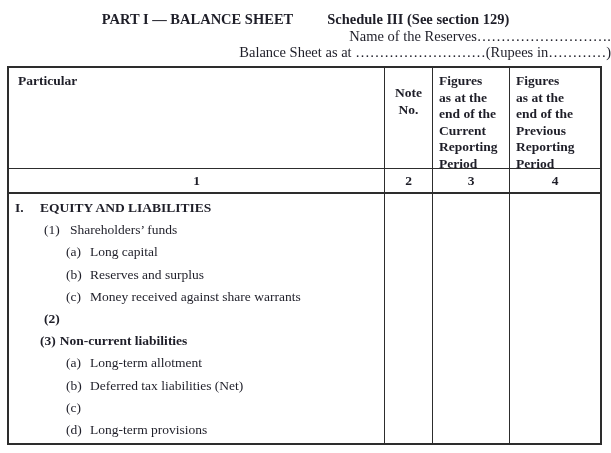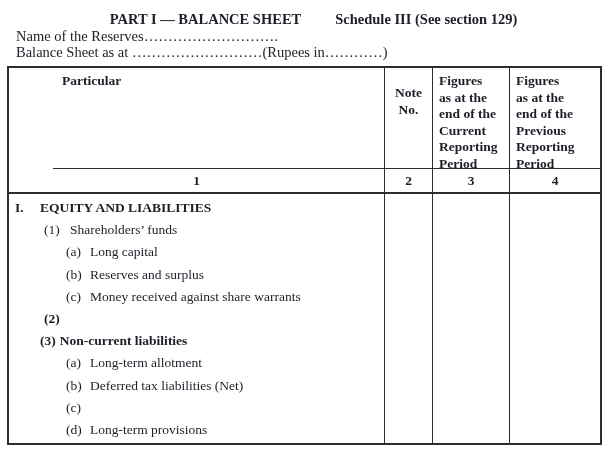--- a/index.html
+++ b/index.html
@@ -17,22 +17,21 @@
   .doc {
     position: relative;
     width: 611px;
     height: 453px;
     background: #ffffff;
   }
 
   
   .doc-header {
     padding-top: 11px;
-    text-align: left;
-    padding-left: 16px;
+    text-align: right;
   }
   .title-line {
     display: flex;
     justify-content: center;
     gap: 34px;
     font-weight: bold;
     font-size: 14.5px;
     line-height: 17px;
   }
   .sub-line {
@@ -62,21 +61,21 @@
   .cell.last {
     border-right: none;
   }
   .hdr {
     border-bottom: 1.5px solid #2d2d2d;
     font-weight: bold;
     font-size: 13.5px;
     line-height: 16.5px;
     white-space: pre-line;
   }
-  .hdr.particular { padding: 5px 4px 0 9px; margin-left: 44px; }
+  .hdr.particular { padding: 5px 4px 0 9px; }
   .hdr.center     { padding-top: 17px; text-align: center; }
   .hdr.figures    { padding: 5px 2px 0 6px; }
 
   .idx {
     border-bottom: 2px solid #2d2d2d;
     font-weight: bold;
     font-size: 13.5px;
     display: flex;
     align-items: center;
     justify-content: center;

